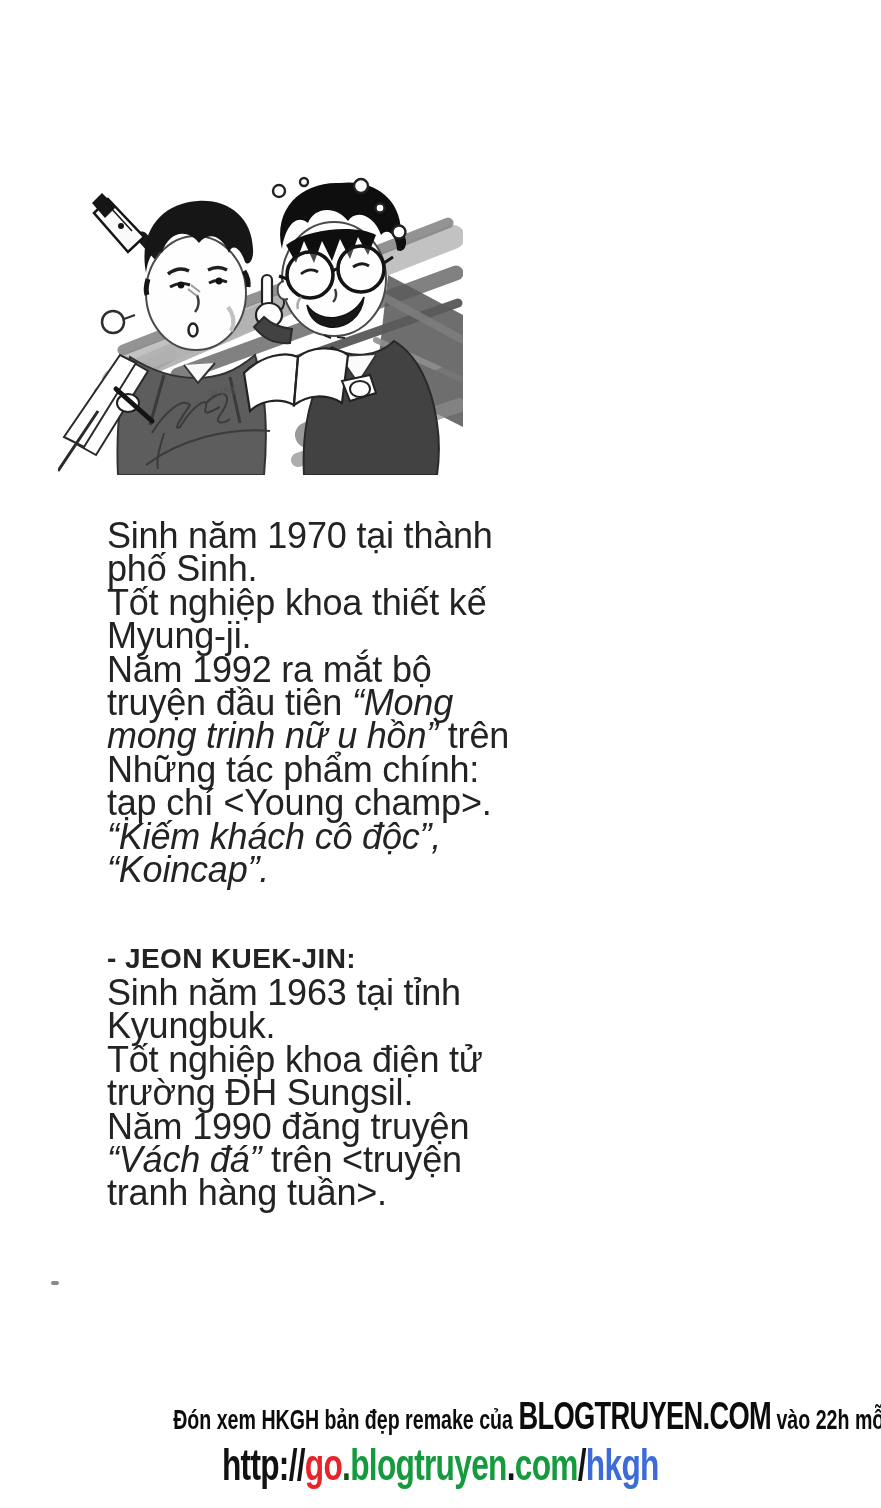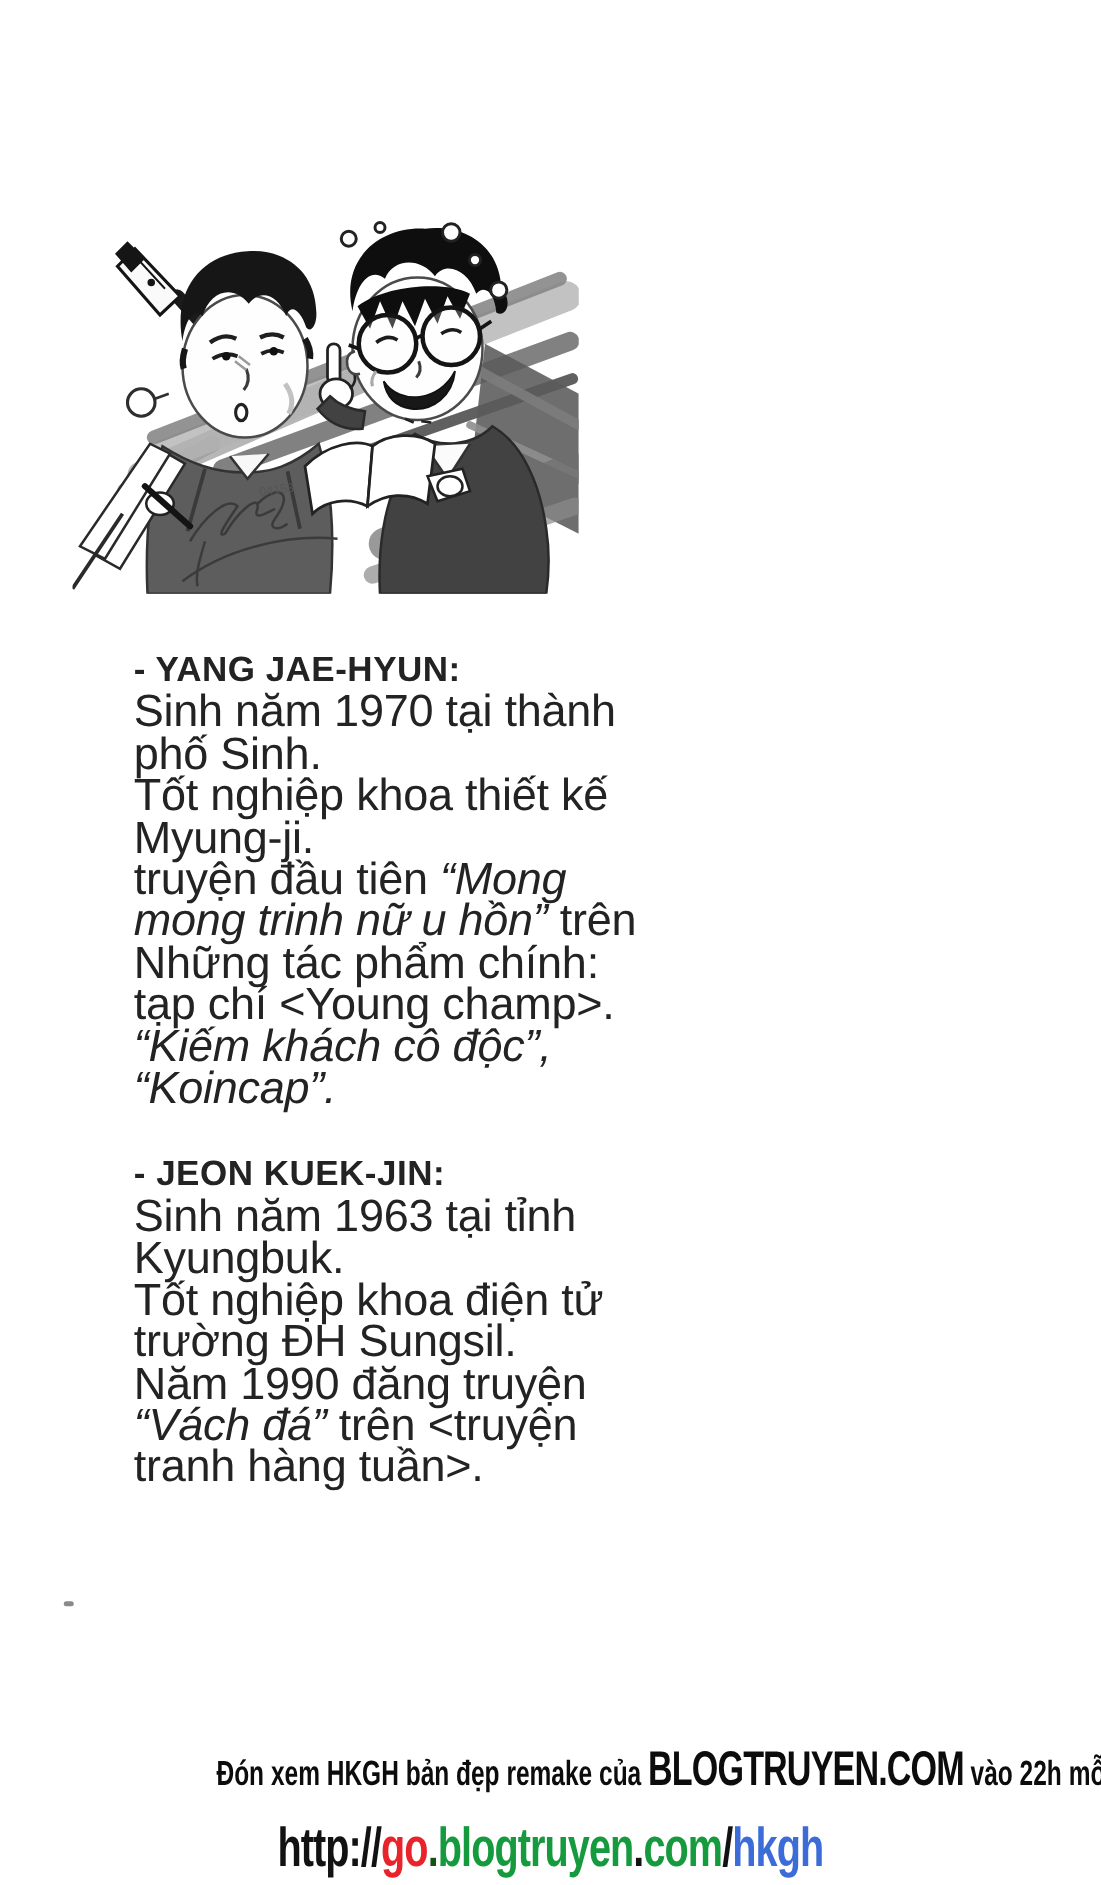--- a/index.html
+++ b/index.html
@@ -27,37 +27,37 @@
   .bio-heading {
     font-size: 28px; font-weight: 700;
     line-height: 33.4px; white-space: nowrap;
     letter-spacing: 0.4px;
   }
   .bio-line {
     font-size: 36px; line-height: 33.4px;
     white-space: nowrap; letter-spacing: -0.2px;
   }
   .it { font-style: italic; }
-  .bio + .bio { margin-top: 36px; }
+  .bio + .bio { margin-top: 56px; }
   .artifact-dot {
     position: absolute; left: 51px; top: 1281px;
     width: 8px; height: 4px; background: #8a8a8a; border-radius: 2px;
   }
   .footer {
     position: absolute; left: 0; top: 1394px;
     width: 100%; text-align: center; color: #0c0c0c;
   }
   .promo-line { white-space: nowrap; height: 44px; }
   .promo-inner {
     display: inline-block;
     transform: scaleX(0.70); transform-origin: 50% 100%;
     font-weight: 700; font-size: 28px; white-space: nowrap;
   }
   .promo-inner .big { font-size: 39px; letter-spacing: -1px; }
-  .url-line { margin-top: 16px; }
+  .url-line { margin-top: 2px; }
   .url-inner {
     display: inline-block;
     transform: scaleX(0.72); transform-origin: 50% 0%;
     font-weight: 700; font-size: 44px;
     white-space: nowrap; letter-spacing: -1px;
   }
 </style>
 </head>
 <body>
 
@@ -159,25 +159,25 @@
       <path d="M94 258 C106 238 124 222 132 230 C124 242 114 256 122 252 C134 232 150 220 148 232 C144 242 154 236 162 232"></path>
       <path d="M88 290 C122 264 172 252 212 256"></path>
       <path d="M148 228 C164 212 178 218 162 240 C156 248 164 250 172 244"></path>
       <path d="M106 258 C102 272 98 284 100 294"></path>
     </g>
     <text x="150" y="222" font-size="10" fill="#555555" transform="rotate(-8 150 222)">04153.</text>
   </svg>
 
   <section class="bios" id="bios">
       <div class="bio">
-        <div class="bio-heading">- YANG JAE-HYUN:</div>
         <div class="bio-line"><span>Sinh năm 1970 tại thành</span></div>
         <div class="bio-line"><span>phố Sinh.</span></div>
         <div class="bio-line"><span>Tốt nghiệp khoa thiết kế</span></div>
         <div class="bio-line"><span>Myung-ji.</span></div>
+        <div class="bio-line"><span>Năm 1992 ra mắt bộ</span></div>
         <div class="bio-line"><span>truyện đầu tiên </span><span class="it">“Mong</span></div>
         <div class="bio-line"><span class="it">mong trinh nữ u hồn”</span><span> trên</span></div>
         <div class="bio-line"><span>Những tác phẩm chính:</span></div>
         <div class="bio-line"><span>tạp chí &lt;Young champ&gt;.</span></div>
         <div class="bio-line"><span class="it">“Kiếm khách cô độc”,</span></div>
         <div class="bio-line"><span class="it">“Koincap”.</span></div>
       </div>
       <div class="bio">
         <div class="bio-heading">- JEON KUEK-JIN:</div>
         <div class="bio-line"><span>Sinh năm 1963 tại tỉnh</span></div>

